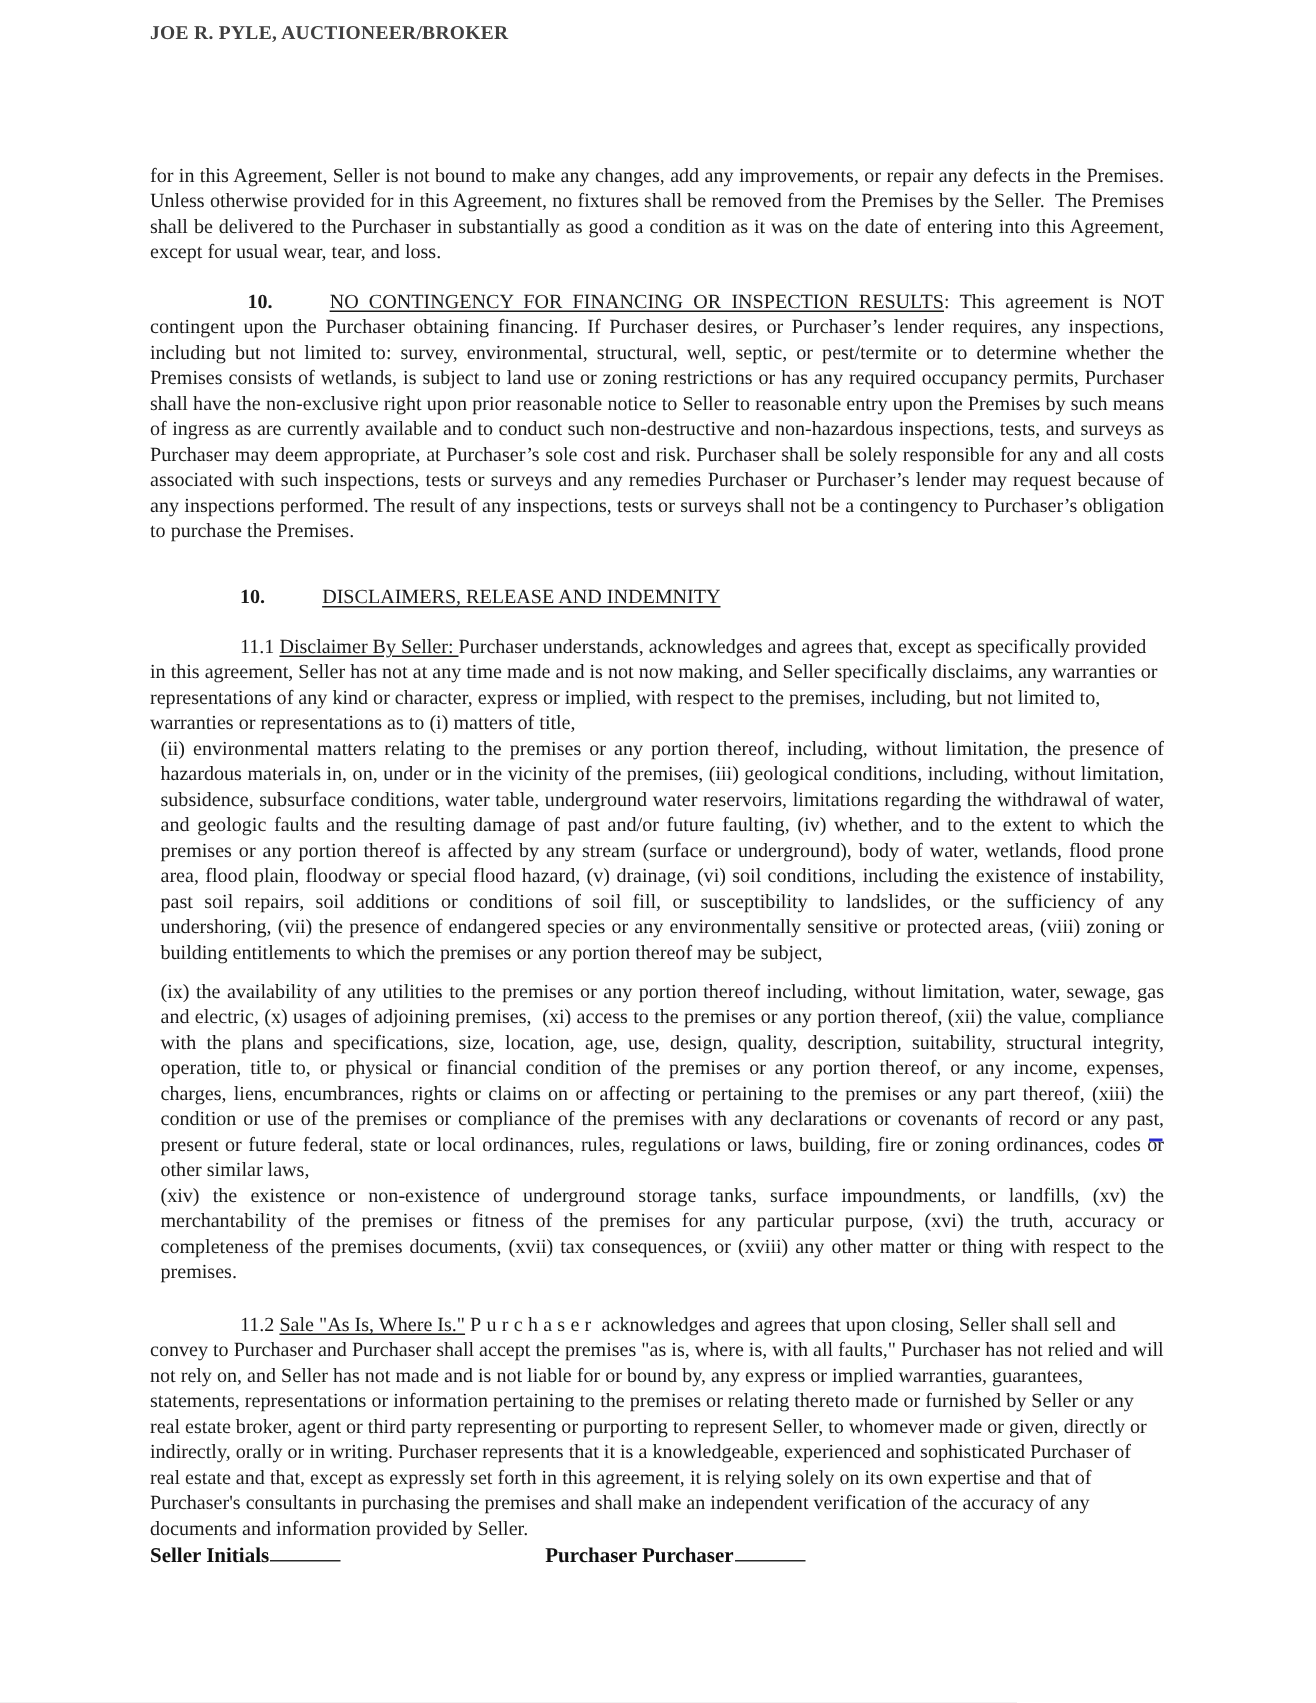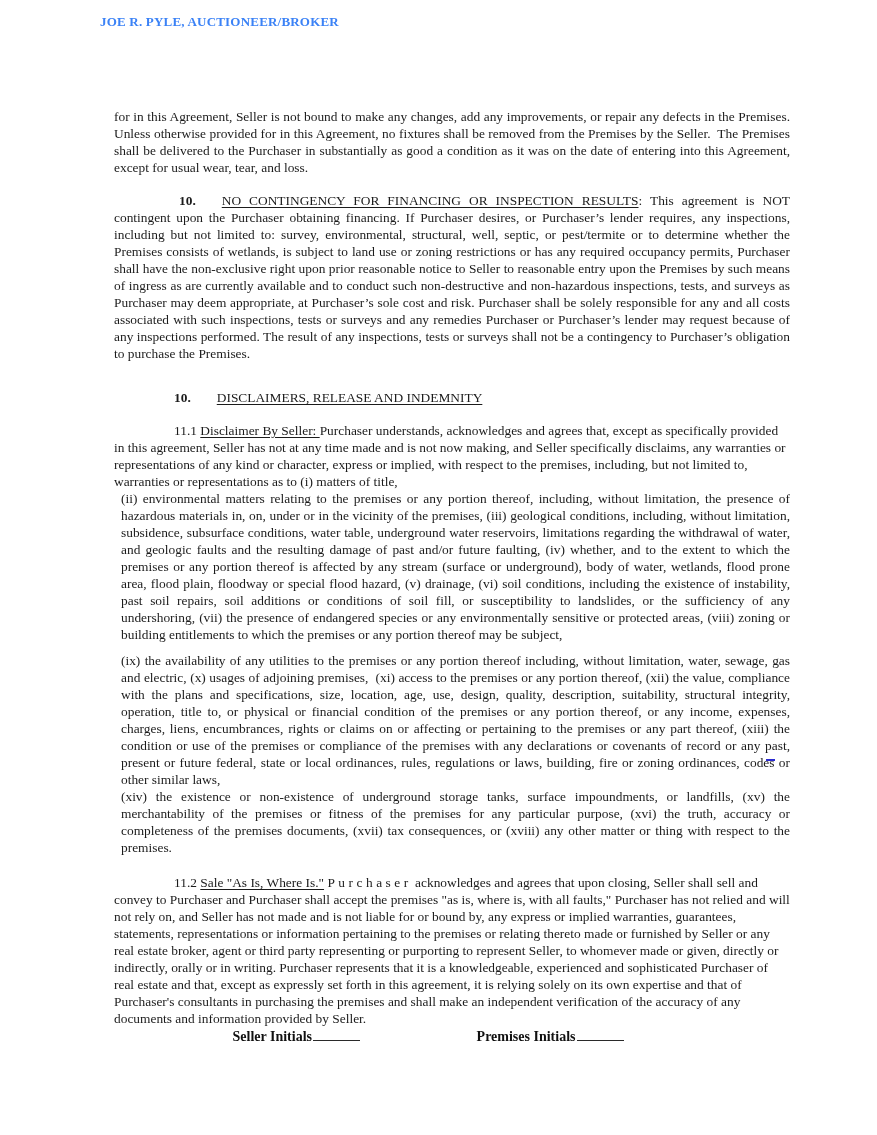--- a/index.html
+++ b/index.html
@@ -13,46 +13,46 @@
     overflow: hidden;
     box-sizing: border-box;
   }
   .doc-header {
     position: absolute;
     left: 100px;
     top: 14px;
     font-size: 13px;
     font-weight: bold;
     letter-spacing: 0.2px;
-    color: #3b82f6;
+    color: #404040;
   }
   .doc-body {
     position: absolute;
-    left: 114px;
+    left: 100px;
     top: 108px;
     width: 676px;
     font-size: 13.4px;
     line-height: 17px;
   }
   .para { margin: 0; }
   .para span { white-space: pre-wrap; }
   .b { font-weight: bold; }
   .u { text-decoration: underline; text-underline-offset: 2px; }
   .sp { letter-spacing: 3.5px; margin-top: 24px; }
-  .tab { padding-right: 26px; }
+  .tab { padding-right: 38px; }
   .initials-row {
     position: absolute;
     left: 100px;
     top: 1028px;
     width: 676px;
     font-size: 14px;
     font-weight: bold;
     color: #111;
   }
-  .initials-group { display: inline-block; width: 260px; vertical-align: baseline; text-align: right; }
+  .initials-group { display: inline-block; width: 260px; vertical-align: baseline; }
   .initials-line {
     display: inline-block;
     width: 47px;
     height: 12px;
     border-bottom: 1.6px solid #2a2a2a;
     margin-left: 1px;
   }
   .margin-mark {
     position: absolute;
     left: 766px;
@@ -76,18 +76,18 @@
       <div class="para" style="text-align: justify; margin-top: 9px; padding-left: 7px;"><span>(ix) the availability of any utilities to the premises or any portion thereof including, without limitation, water, sewage, gas and electric, (x) usages of adjoining premises,&nbsp; (xi) access to the premises or any portion thereof, (xii) the value, compliance with the plans and specifications, size, location, age, use, design, quality, description, suitability, structural integrity, operation, title to, or physical or financial condition of the premises or any portion thereof, or any income, expenses, charges, liens, encumbrances, rights or claims on or affecting or pertaining to the premises or any part thereof, (xiii) the condition or use of the premises or compliance of the premises with any declarations or covenants of record or any past, present or future federal, state or local ordinances, rules, regulations or laws, building, fire or zoning ordinances, codes or other similar laws,</span></div>
       <div class="para" style="text-align: justify; margin-top: 0px; padding-left: 7px;"><span>(xiv) the existence or non-existence of underground storage tanks, surface impoundments, or landfills, (xv) the merchantability of the premises or fitness of the premises for any particular purpose, (xvi) the truth, accuracy or completeness of the premises documents, (xvii) tax consequences, or (xviii) any other matter or thing with respect to the premises.</span></div>
       <div class="para" style="text-align: left; margin-top: 18px; text-indent: 60px;"><span>11.2 </span><span class="u">Sale "As Is, Where Is."</span><span> </span><span class="sp">Purchaser</span><span> acknowledges and agrees that upon closing, Seller shall sell and convey to Purchaser and Purchaser shall accept the premises "as is, where is, with all faults," Purchaser has not relied and will not rely on, and Seller has not made and is not liable for or bound by, any express or implied warranties, guarantees, statements, representations or information pertaining to the premises or relating thereto made or furnished by Seller or any real estate broker, agent or third party representing or purporting to represent Seller, to whomever made or given, directly or indirectly, orally or in writing. Purchaser represents that it is a knowledgeable, experienced and sophisticated Purchaser of real estate and that, except as expressly set forth in this agreement, it is relying solely on its own expertise and that of Purchaser's consultants in purchasing the premises and shall make an independent verification of the accuracy of any documents and information provided by Seller.</span></div>
     </div>
 
   <div class="initials-row">
     <span class="initials-group">
       <span class="initials-label">Seller Initials</span><span class="initials-line"></span>
     </span>
     <span class="initials-group">
-      <span class="initials-label">Premises Initials</span><span class="initials-line"></span>
+      <span class="initials-label">Purchaser Purchaser</span><span class="initials-line"></span>
     </span>
   </div>
 
   <div class="margin-mark" style="background: rgb(42, 42, 208);"></div>
 </div>
 
 </body></html>

